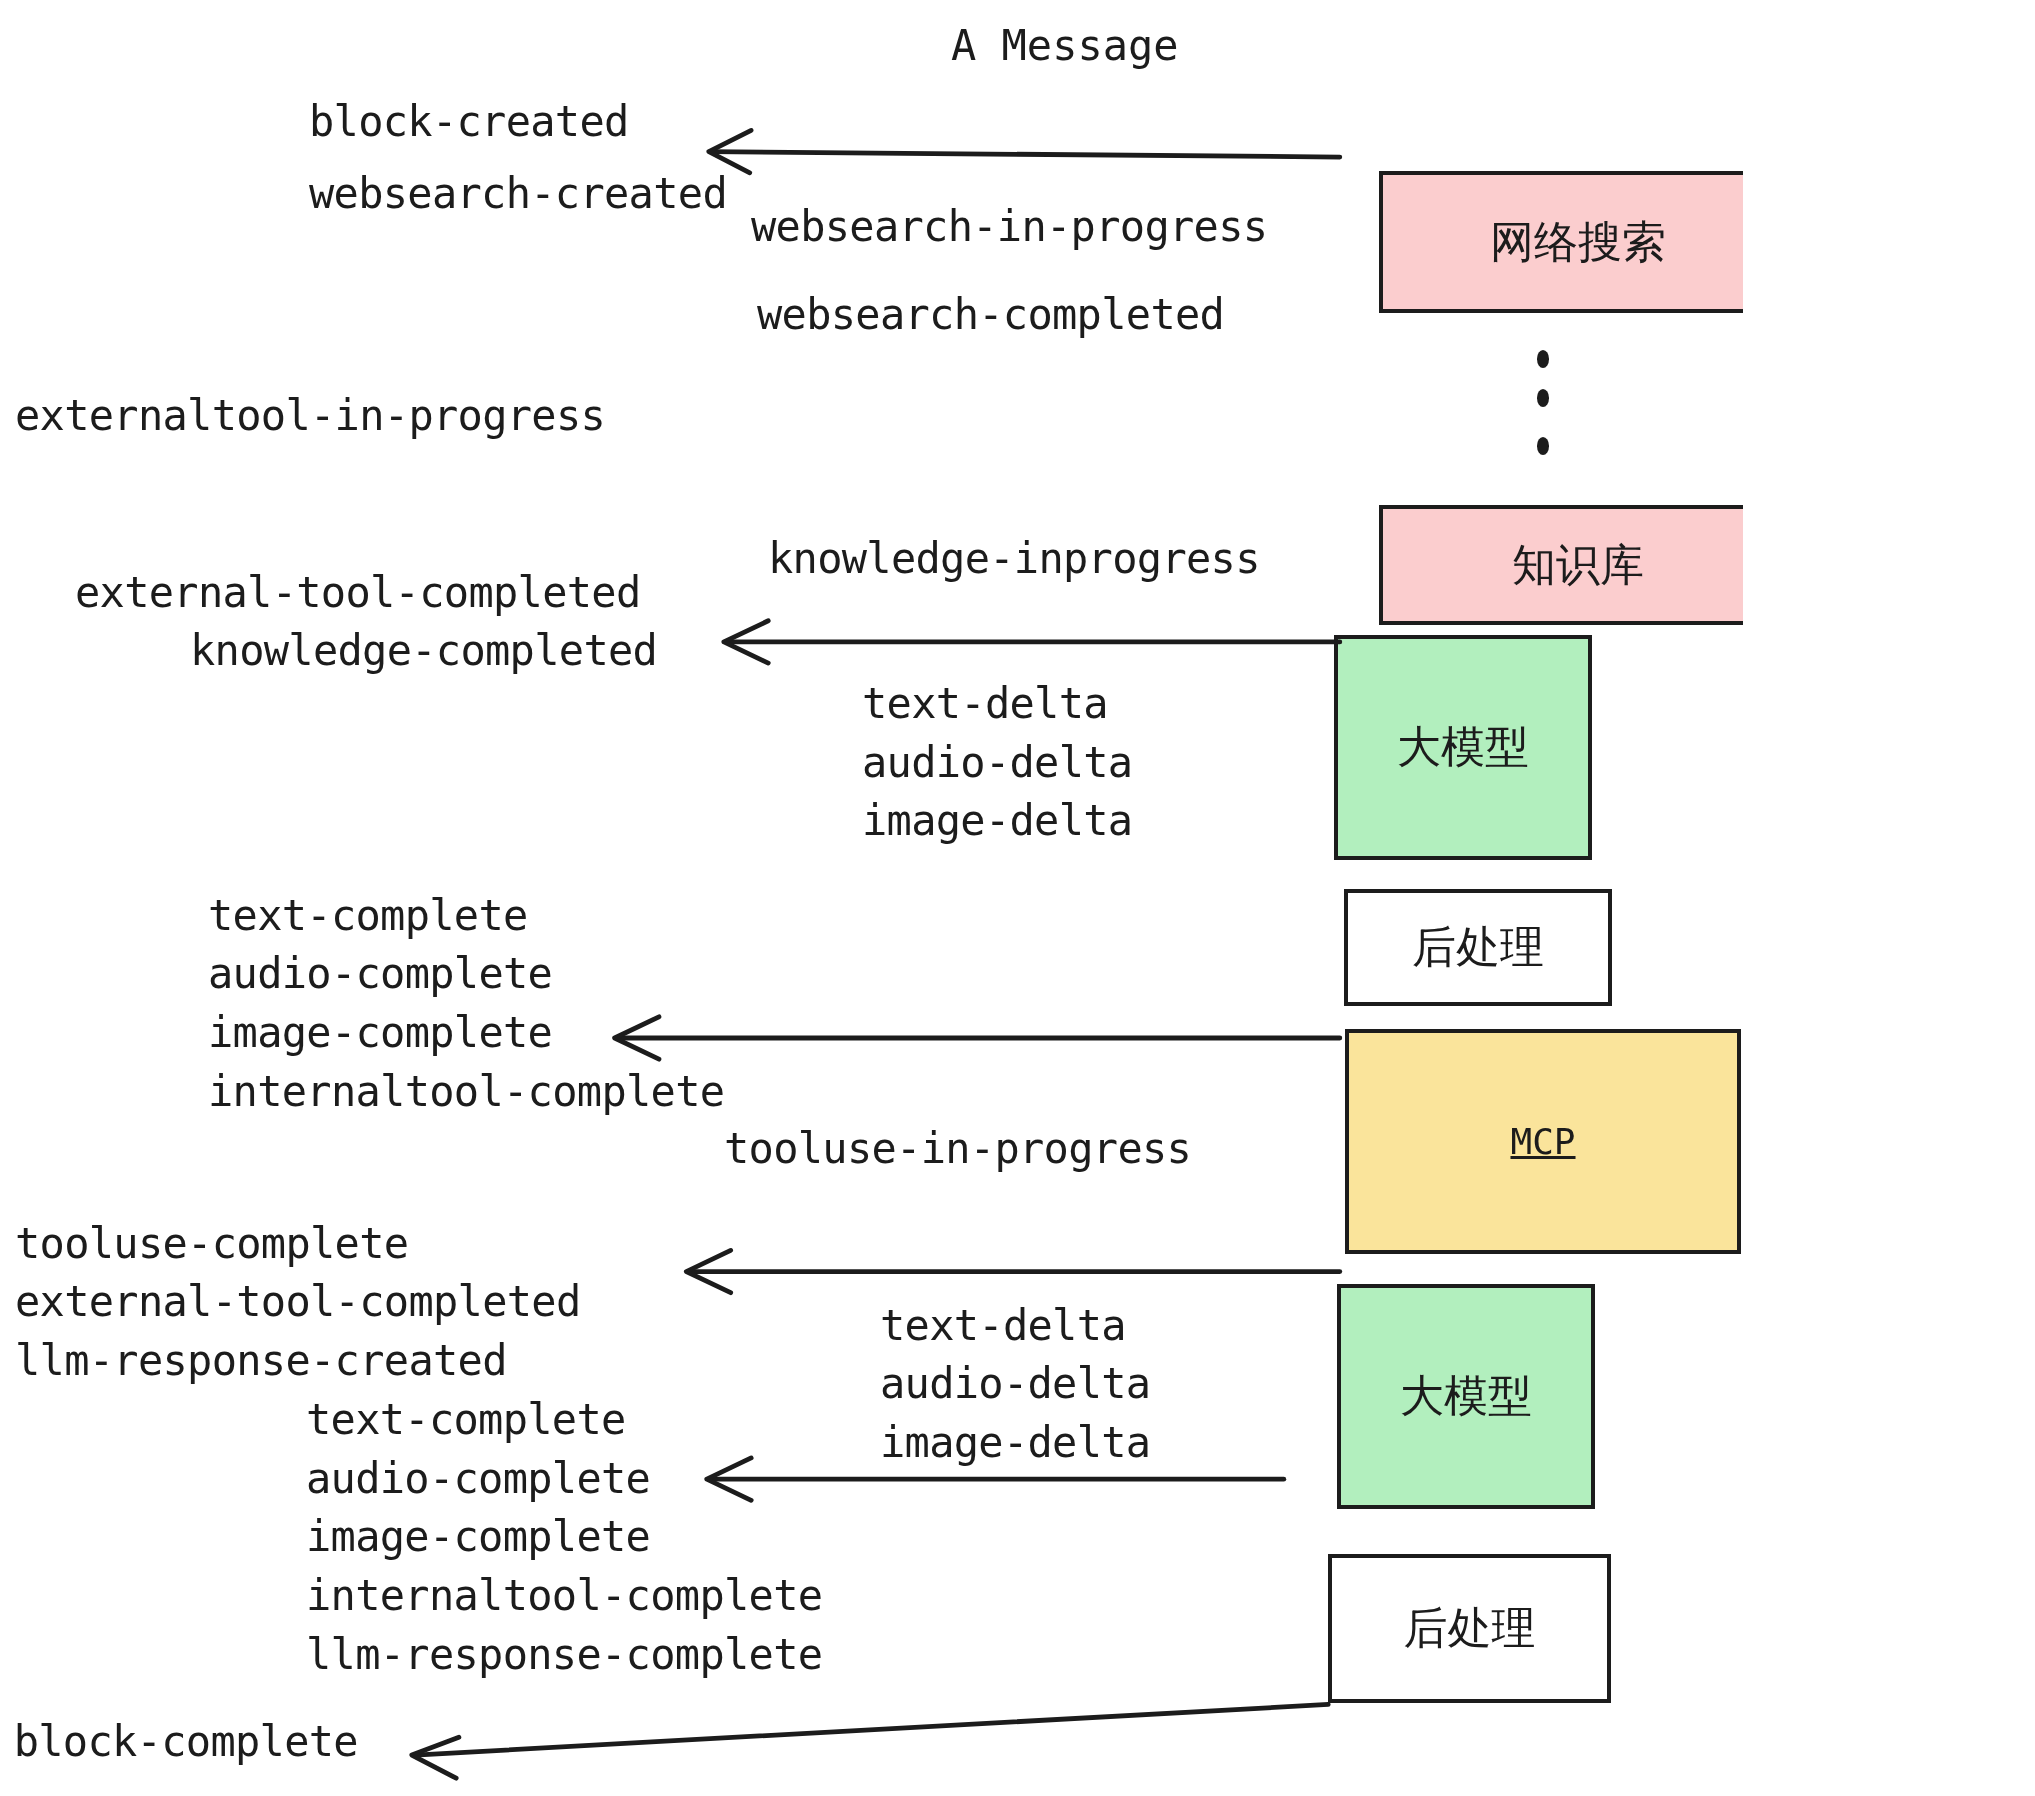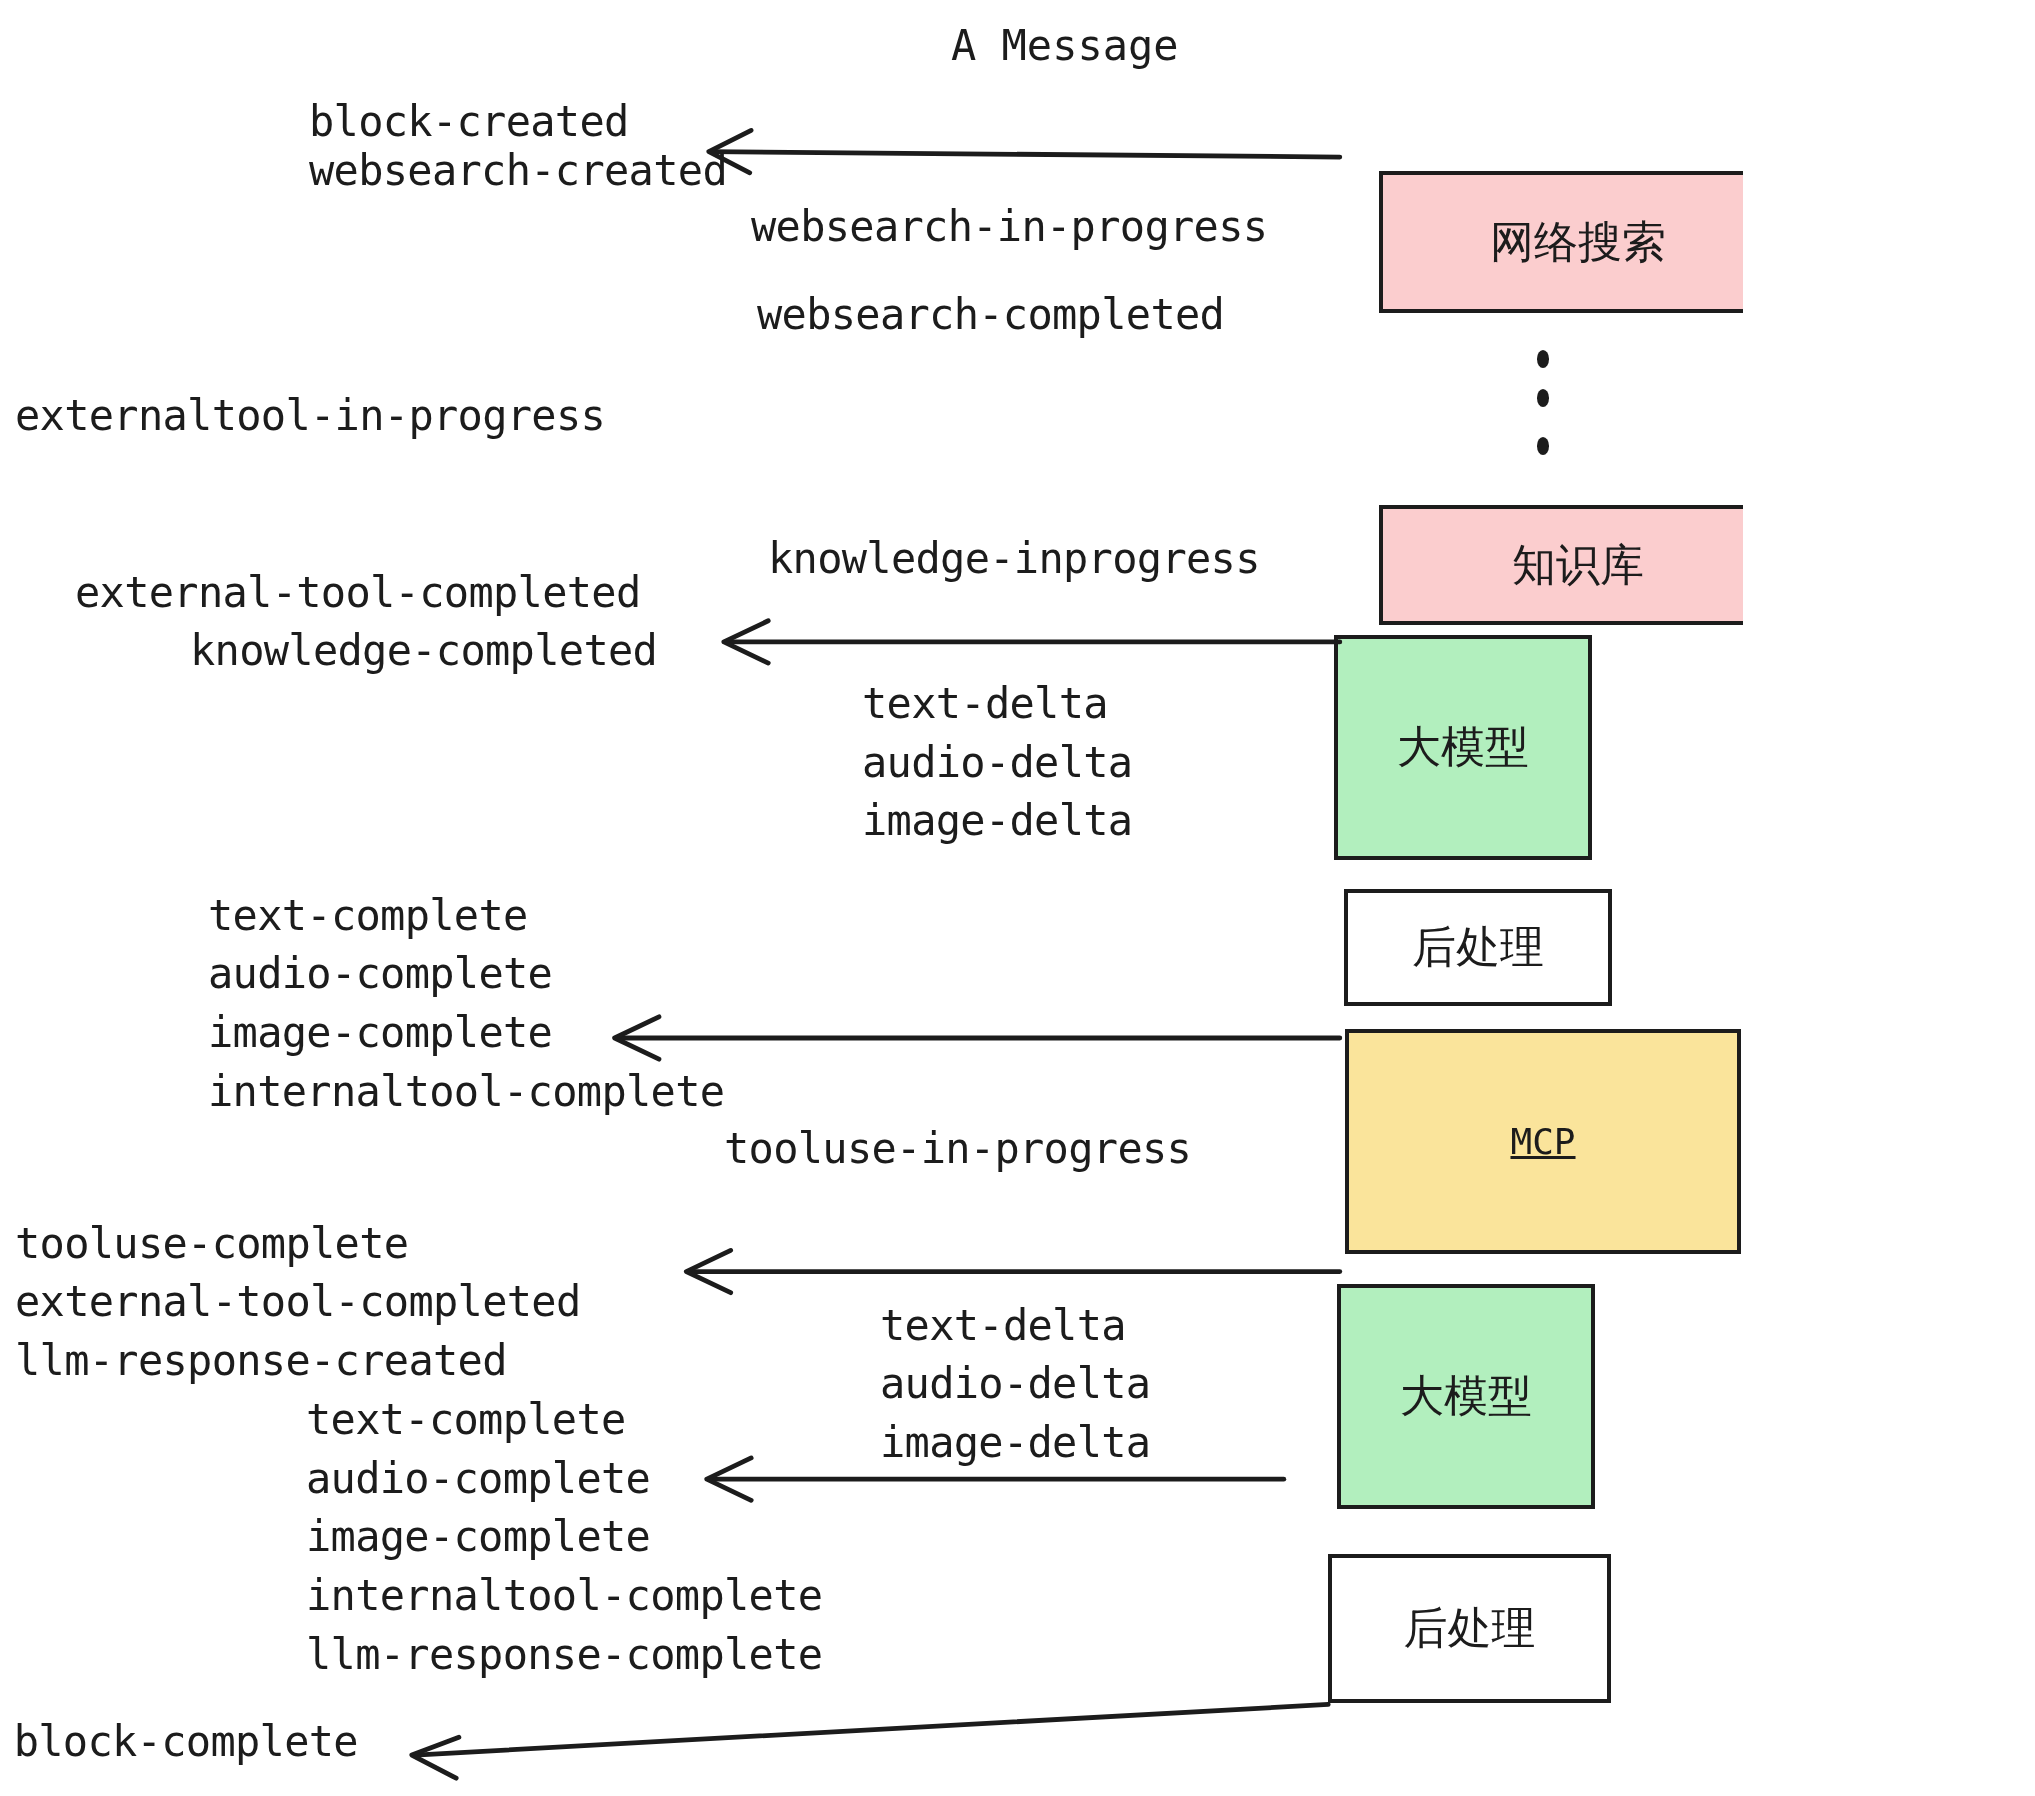--- a/index.html
+++ b/index.html
@@ -58,21 +58,21 @@
   </div>
 
   <div class="dot" style="left:1537px;top:350px;"></div>
   <div class="dot" style="left:1537px;top:389px;"></div>
   <div class="dot" style="left:1537px;top:437px;"></div>
 
   <div class="sidelabel" style="left:1817px;top:335px;">外部工具</div>
   <div class="sidelabel" style="left:1817px;top:1113px;">外部工具</div>
 
   <div class="ev" style="left:309px;top:101px;">block-created</div>
-  <div class="ev" style="left:309px;top:150px;">websearch-created</div>
+  <div class="ev" style="left:309px;top:173px;">websearch-created</div>
   <div class="ev" style="left:751px;top:206px;">websearch-in-progress</div>
   <div class="ev" style="left:15px;top:395px;">externaltool-in-progress</div>
   <div class="ev" style="left:757px;top:294px;">websearch-completed</div>
 
   <div class="ev" style="left:768px;top:538px;">knowledge-inprogress</div>
   <div class="ev" style="left:75px;top:572px;">external-tool-completed</div>
   <div class="ev" style="left:190px;top:630px;">knowledge-completed</div>
 
   <div class="ev" style="left:862px;top:683px;">text-delta</div>
   <div class="ev" style="left:862px;top:742px;">audio-delta</div>

